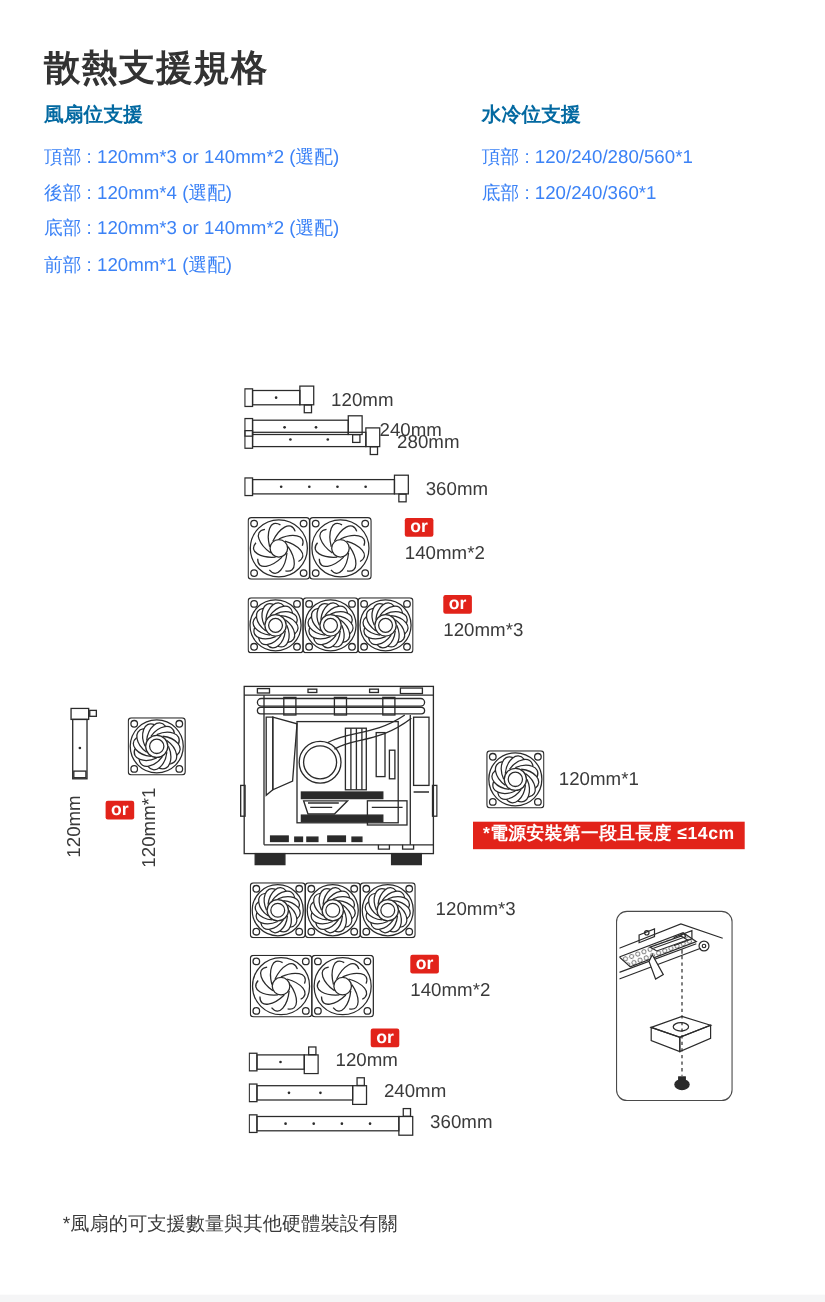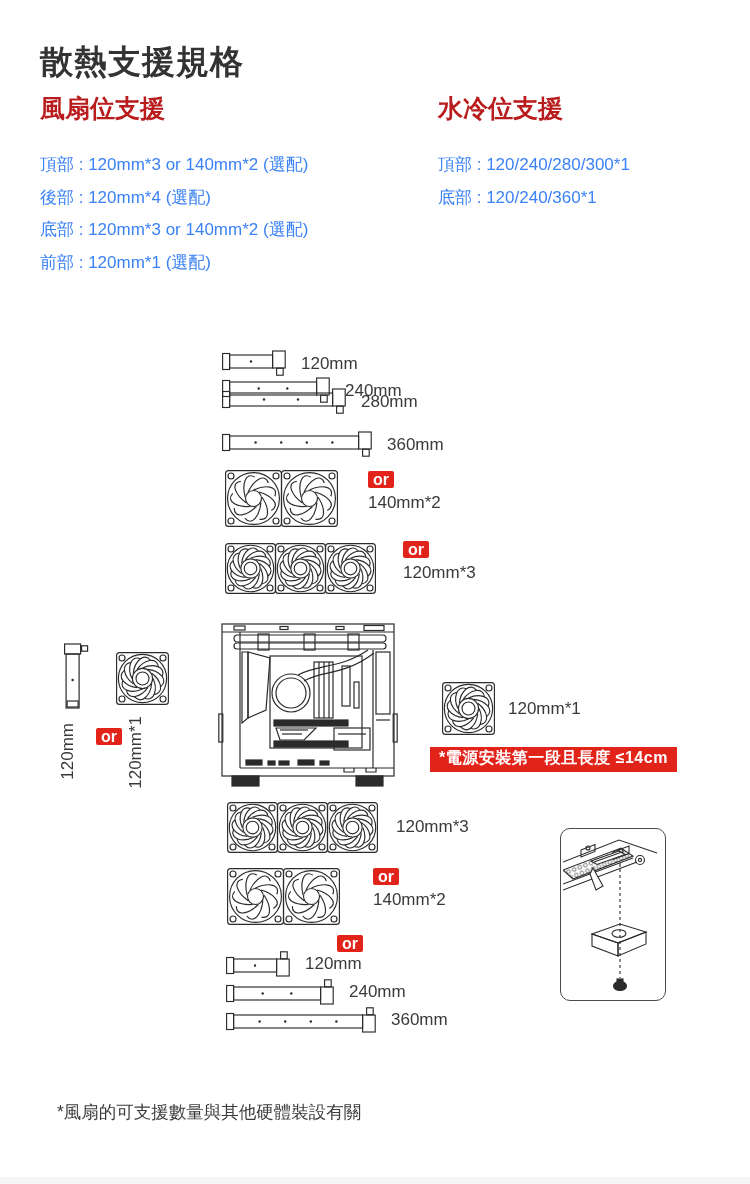--- a/index.html
+++ b/index.html
@@ -3,21 +3,21 @@
 <meta charset="utf-8">
 <style>
   * { margin:0; padding:0; box-sizing:border-box; }
   html,body { background:#ffffff; }
   body { font-family:"Liberation Sans","DejaVu Sans",sans-serif; }
   .page { position:relative; width:750px; height:1184px; background:#fff; overflow:hidden; margin:0 auto; }
   .title { position:absolute; left:40px; top:40px; font-size:33px; font-weight:bold; color:#333; letter-spacing:1px; }
   .col { position:absolute; top:92px; }
   .col.left { left:40px; width:380px; }
   .col.right { left:438px; width:300px; }
-  .col h2 { font-size:25px; font-weight:bold; color:#b91c1c; margin-bottom:24px; }
+  .col h2 { font-size:18px; font-weight:bold; color:#0369a1; margin-bottom:11px; }
   .col p { font-size:17px; color:#3b82f6; line-height:32.5px; }
   .diagram { position:absolute; left:0; top:340px; width:750px; height:710px; }
   .abs { position:absolute; }
   .row { position:absolute; display:flex; align-items:center; gap:14px; }
   .dlabel { font-size:17px; color:#3a3a3a; white-space:nowrap; }
   .or-badge { display:inline-block; background:var(--red,#e2231a); color:#fff; font-size:16px; font-weight:bold; line-height:17px; padding:0 5px; border-radius:2px; }
   .badge-group { position:absolute; display:flex; flex-direction:column; align-items:flex-start; gap:5px; }
   .vlabel { position:absolute; writing-mode:vertical-rl; transform:rotate(180deg); font-size:17px; color:#3a3a3a; white-space:nowrap; }
   .psu-note { position:absolute; background:var(--red,#e2231a); color:#fff; font-size:16px; font-weight:bold; padding:1px 9px 3px 9px; white-space:nowrap; letter-spacing:0.5px; }
   .fanrow { display:flex; }
@@ -37,21 +37,21 @@
   <div class="col left">
     <h2>風扇位支援</h2>
     <p>頂部 : 120mm*3 or 140mm*2 (選配)</p>
     <p>後部 : 120mm*4 (選配)</p>
     <p>底部 : 120mm*3 or 140mm*2 (選配)</p>
     <p>前部 : 120mm*1 (選配)</p>
   </div>
 
   <div class="col right">
     <h2>水冷位支援</h2>
-    <p>頂部 : 120/240/280/300*1</p>
+    <p>頂部 : 120/240/280/560*1</p>
     <p>底部 : 120/240/360*1</p>
   </div>
 
   <div class="diagram">
 
     <div class="row" style="left:222px; top:10px;">
       <span class="draw">
           <svg width="65" height="27" viewBox="0 0 65 27">
     <g fill="none" stroke="#2b2b2b" stroke-width="1.15">
     <rect x="0.6" y="3.5" width="7" height="16"></rect>

